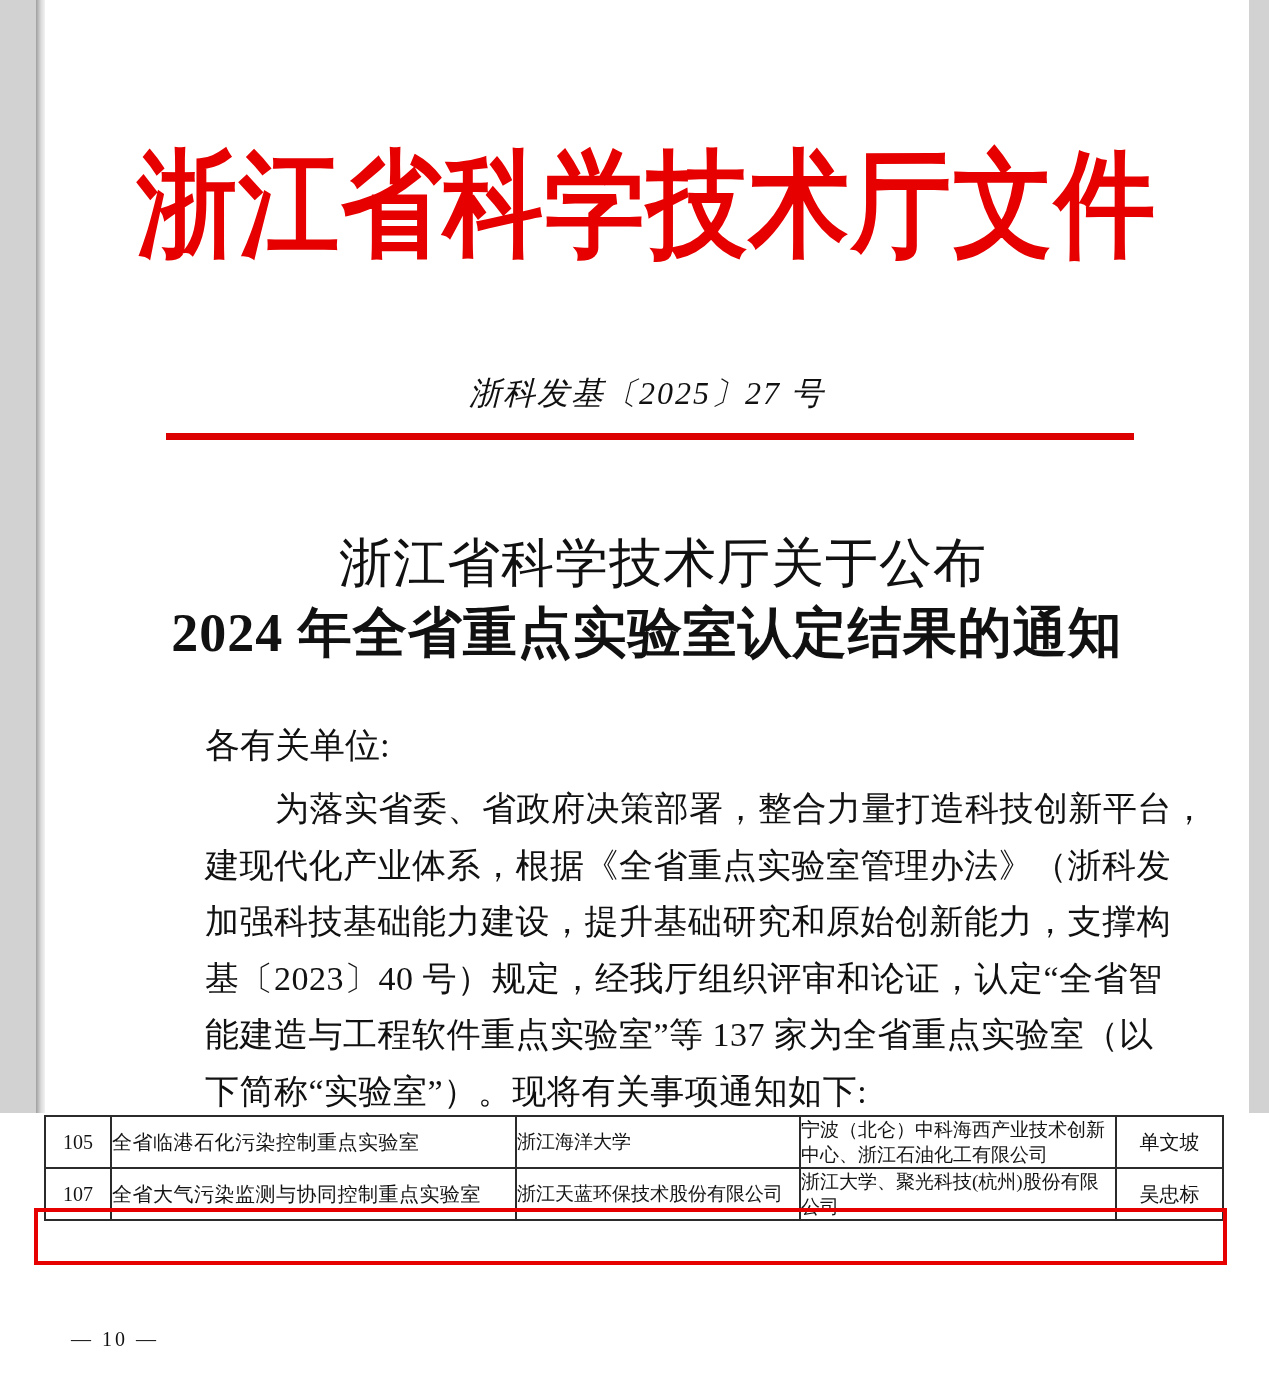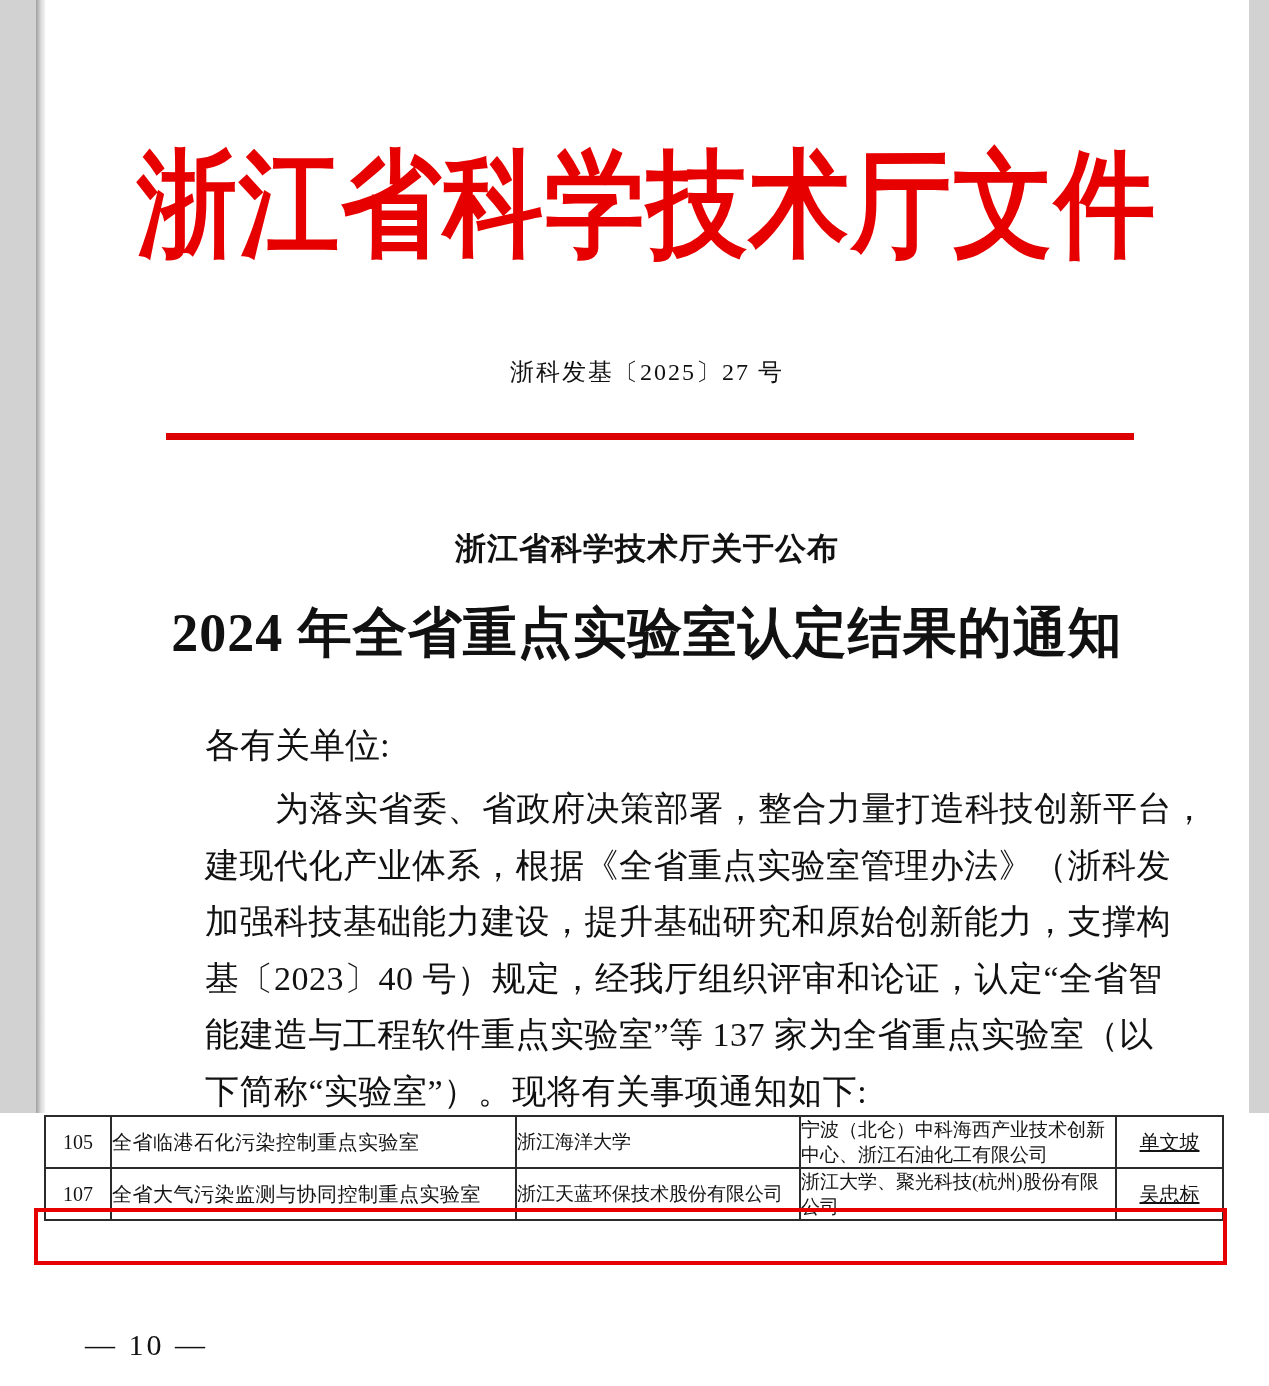--- a/index.html
+++ b/index.html
@@ -17,23 +17,23 @@
     position:absolute;left:36px;top:0;width:9px;height:1113px;
     background:linear-gradient(to right,#9f9f9f,#dadada 55%,#f2f2f2);
   }
   .center-band{position:absolute;left:45px;width:1204px;text-align:center;}
   .red-title{
     top:128px;
     font-size:100px;font-weight:bold;letter-spacing:2px;
     transform:scaleY(1.16);transform-origin:top center;
     white-space:nowrap;
   }
-  .doc-number{top:356px;font-size:24px;letter-spacing:2px;}
+  .doc-number{top:372px;font-size:32px;letter-spacing:2px;font-style:italic;}
   .red-rule{position:absolute;left:166px;top:433px;width:968px;height:7px;}
-  .notice-title-1{top:528px;font-size:31px;font-weight:bold;letter-spacing:1px;}
+  .notice-title-1{top:528px;font-size:53px;font-weight:normal;letter-spacing:1px;margin-left:16px;}
   .notice-title-2{top:597px;font-size:54px;font-weight:bold;letter-spacing:1px;}
   .salutation{position:absolute;left:205px;top:722px;font-size:35px;}
   .body-block{position:absolute;left:205px;top:781px;width:902px;}
   .body-line{
     font-size:34px;line-height:56.5px;height:56.5px;
     text-align:justify;text-align-last:justify;
     white-space:nowrap;letter-spacing:0.5px;
   }
   .body-line:first-child{padding-left:70px;}
   .body-line:last-child{text-align-last:left;}
@@ -47,26 +47,26 @@
     font-size:20px;color:#141414;
   }
   table.results td{
     border:2px solid #2b2b2b;height:49px;vertical-align:middle;
     padding:0;overflow:hidden;
   }
   td.c-no{width:64px;text-align:center;}
   td.c-lab{width:403px;padding-left:56px;letter-spacing:0.5px;}
   td.c-inst{width:282px;padding-left:10px;font-size:19px;white-space:nowrap;}
   td.c-part{width:314px;padding:2px 6px 2px 8px;font-size:19px;line-height:25px;}
-  td.c-dir{width:105px;text-align:center;text-decoration:underline;}
+  td.c-dir{width:105px;text-align:center;}
   .highlight-box{
     position:absolute;left:34px;top:1208px;width:1185px;height:49px;
     border-style:solid;border-width:4px;background:transparent;
   }
-  .page-number{position:absolute;left:85px;top:1328px;font-size:30px;letter-spacing:3px;white-space:nowrap;}
+  .page-number{position:absolute;left:71px;top:1328px;font-size:20px;letter-spacing:3px;white-space:nowrap;}
 </style>
 </head>
 <body style="background: rgb(210, 210, 210);">
 
 <div class="doc-page"></div>
 <div class="page-edge"></div>
 
 <div class="center-band red-title" style="color: rgb(230, 0, 0);">浙江省科学技术厅文件</div>
 
 <div class="center-band doc-number">浙科发基〔2025〕27 号</div>

